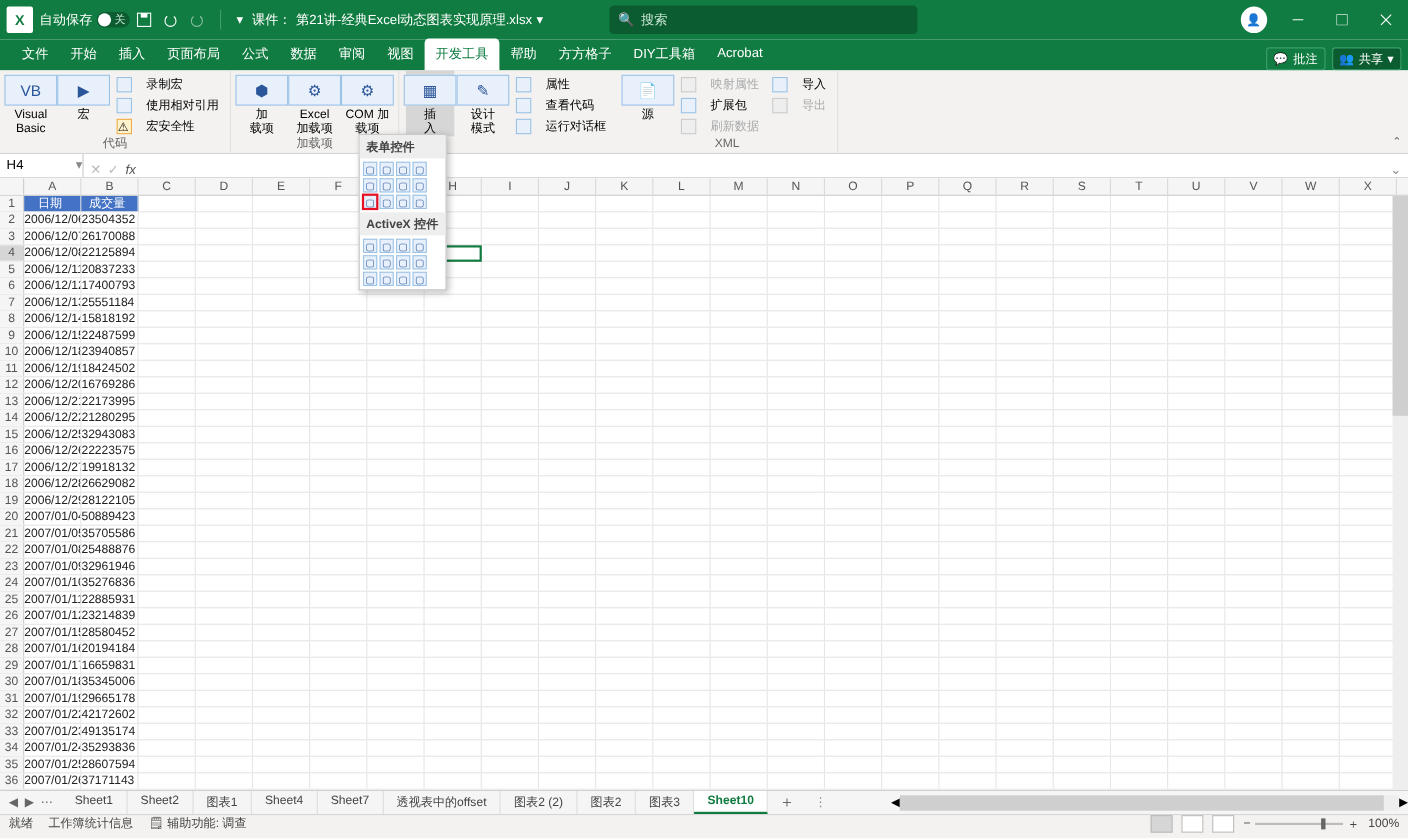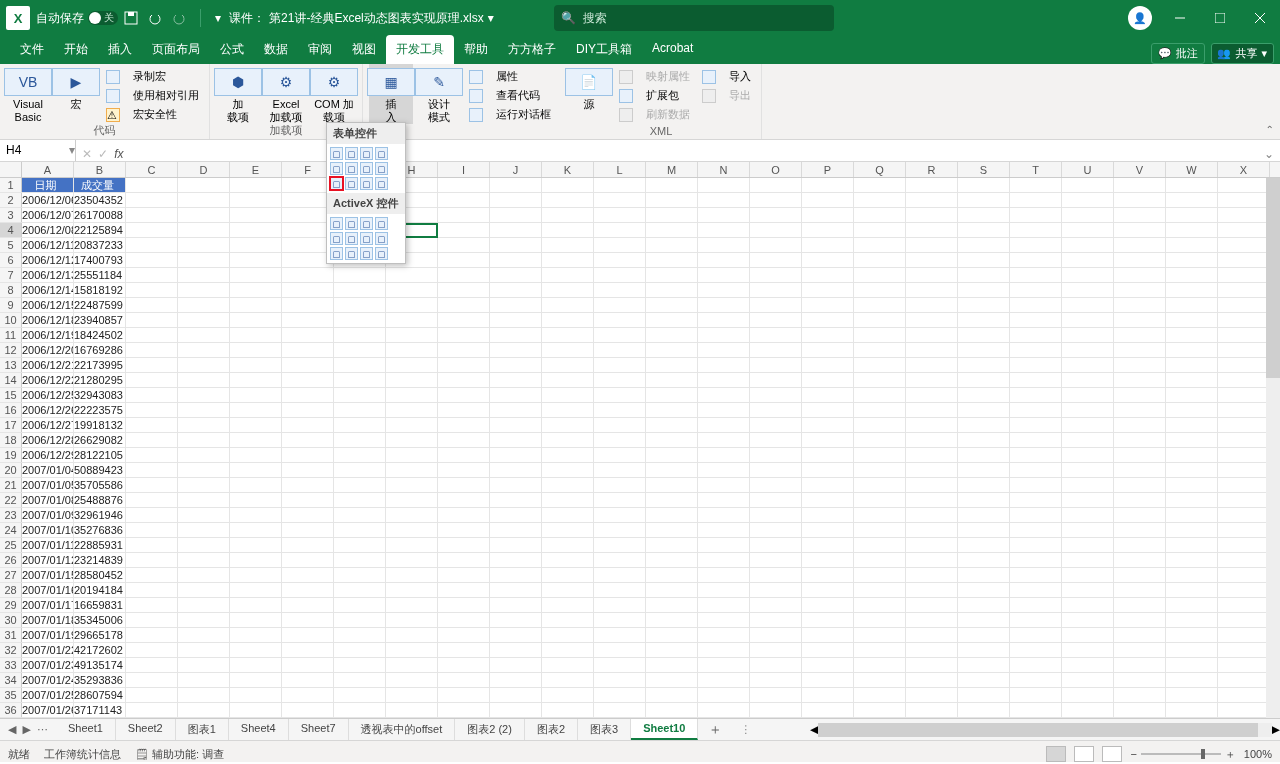--- a/index.html
+++ b/index.html
@@ -59,21 +59,21 @@
 .popup .pic{width:13px;height:13px;border:1px solid #9cc2e5;background:#e8f1fb;font-size:9px;display:flex;align-items:center;justify-content:center;color:#2b579a}
 .popup .pic.hl{outline:2px solid #e81123;outline-offset:-1px}
 .sheettabs{height:22px;border-top:1px solid #ccc;display:flex;align-items:center;font-size:11px;background:#f5f5f5}
 .sheettabs .nav{display:flex;gap:6px;padding:0 8px;color:#666}
 .sheettabs .st{padding:3px 12px;border-right:1px solid #ddd;color:#444}
 .sheettabs .st.active{background:#fff;color:#107c41;border-bottom:2px solid #107c41;font-weight:bold}
 .sheettabs .add{padding:0 10px;color:#666;font-size:14px}
 .sheettabs .hscroll{margin-left:auto;width:470px;height:14px;display:flex;align-items:center}
 .sheettabs .hscroll .track{flex:1;height:14px;background:#eee;position:relative}
 .sheettabs .hscroll .thumb{position:absolute;left:0;width:440px;height:14px;background:#cfcfcf}
-.statusbar{height:22px;background:#f3f2f1;border-top:1px solid #d6d6d6;display:flex;align-items:flex-end;font-size:11px;color:#444;padding:0 8px;gap:14px}
+.statusbar{height:22px;background:#f3f2f1;border-top:1px solid #d6d6d6;display:flex;align-items:flex-start;font-size:11px;color:#444;padding:0 8px;gap:14px}
 .statusbar .right{margin-left:auto;display:flex;align-items:center;gap:8px}
 .viewbtn{width:20px;height:16px;border:1px solid #bbb;background:#fff}
 .viewbtn.active{background:#d6d6d6}
 .zoom{display:flex;align-items:center;gap:4px}
 .zline{width:80px;height:2px;background:#bbb;position:relative}
 .zline .zk{position:absolute;left:60px;top:-4px;width:4px;height:10px;background:#666}
 .vscroll{position:absolute;right:0;top:16px;width:14px;height:540px;background:#eee}
 .vscroll .vthumb{position:absolute;top:0;width:14px;height:200px;background:#cfcfcf}
 </style>
 </head>

